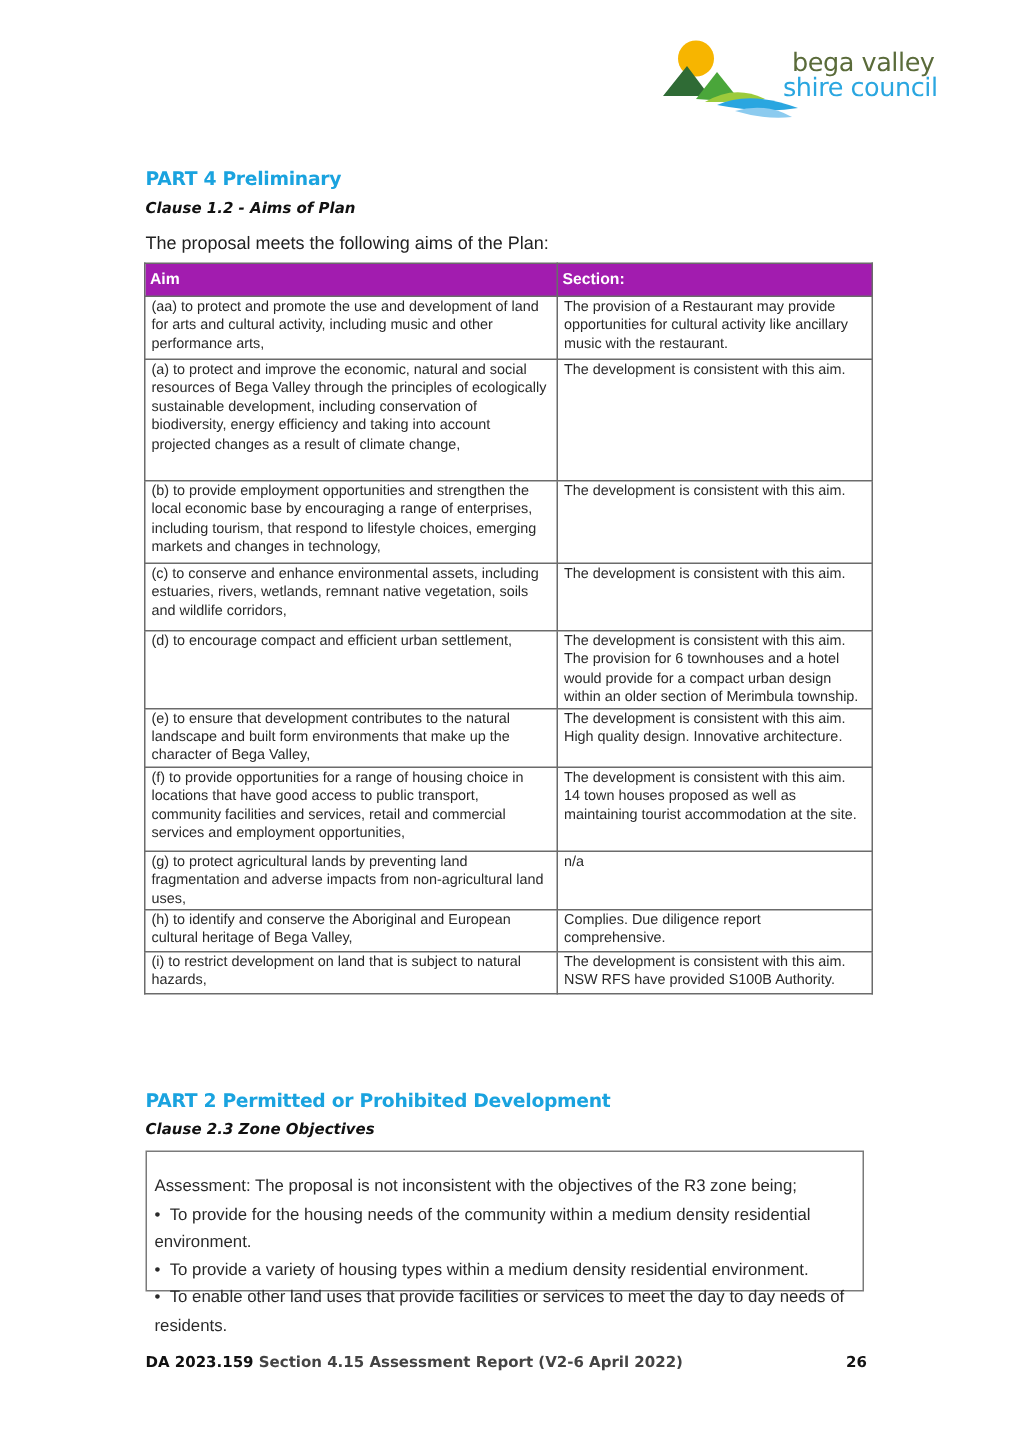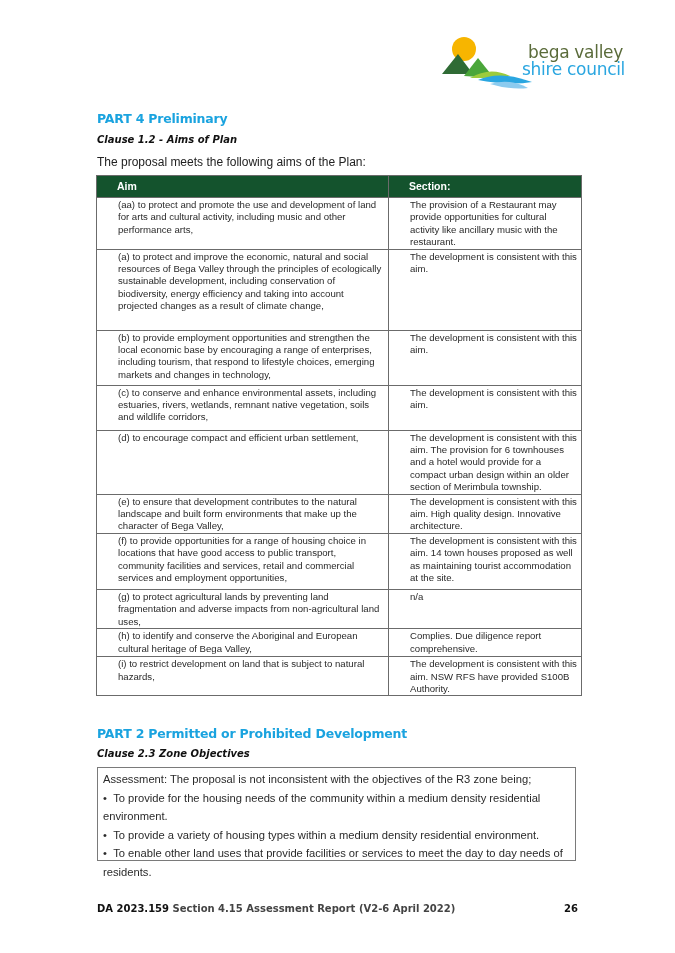--- a/index.html
+++ b/index.html
@@ -1,27 +1,27 @@
 <!DOCTYPE html>
 <html><head>
 <meta charset="utf-8">
 <style>
   html, body { margin: 0; padding: 0; background: #ffffff; }
   body { width: 675px; height: 953px; position: relative; overflow: hidden; font-family: "Liberation Sans", sans-serif; color: #222; }
-  .logo { position: absolute; left: 440px; top: 32px; width: 215px; height: 60px; }
+  .logo { position: absolute; left: 440px; top: 22px; width: 215px; height: 60px; }
   .logo-text1 { position: absolute; left: 88px; top: 10px; font-size: 17px; color: #5a6b3a; font-family: "DejaVu Sans", sans-serif; letter-spacing: -0.3px; }
   .logo-text2 { position: absolute; left: 82px; top: 27px; font-size: 17px; color: #2aa6e0; font-family: "DejaVu Sans", sans-serif; letter-spacing: -0.3px; }
   .part-title { position: absolute; left: 97px; font-size: 12.5px; font-weight: bold; color: #1aa3df; font-family: "DejaVu Sans", sans-serif; letter-spacing: -0.2px; }
   .clause-title { position: absolute; left: 97px; font-size: 10px; font-weight: bold; font-style: italic; color: #111; font-family: "DejaVu Sans", sans-serif; }
   .intro { position: absolute; left: 97px; top: 155px; font-size: 12px; color: #222; }
   table.aims { position: absolute; left: 96px; top: 175px; width: 486px; border-collapse: collapse; font-size: 9.6px; line-height: 12.4px; color: #2a2a2a; }
-  table.aims th { background: #14532d; color: #ffffff; text-align: left; font-weight: bold; font-size: 10.5px; height: 21px; padding: 0 20px; border: 1px solid #6b6b6b; }
-  table.aims td { border: 1.2px solid #6b6b6b; vertical-align: top; padding: 1px 4px 0 21px; }
+  table.aims th { background: #a21caf; color: #ffffff; text-align: left; font-weight: bold; font-size: 10.5px; height: 21px; padding: 0 3px; border: 1px solid #6b6b6b; }
+  table.aims td { border: 1.2px solid #6b6b6b; vertical-align: top; padding: 1px 4px 0 4px; }
   table.aims td.aim { width: 266px; }
-  .assess-box { position: absolute; left: 97px; top: 767px; width: 479px; height: 94px; border: 1.2px solid #7a7a7a; padding: 2px 5px; box-sizing: border-box; font-size: 11.2px; line-height: 18.6px; color: #2a2a2a; }
+  .assess-box { position: absolute; left: 97px; top: 767px; width: 479px; height: 94px; border: 1.2px solid #7a7a7a; padding: 14px 5px; box-sizing: border-box; font-size: 11.2px; line-height: 18.6px; color: #2a2a2a; }
   .footer { position: absolute; left: 97px; top: 903px; width: 483px; font-size: 10px; font-weight: bold; font-family: "DejaVu Sans", sans-serif; color: #111; }
   .footer .doc-id { color: #111; }
   .footer .report-title { color: #444; }
   .footer .page-no { position: absolute; right: 2px; top: 0; }
 </style>
 </head>
 <body>
 
 <div class="logo">
   <svg width="95" height="60" viewBox="0 0 95 60" style="position:absolute;left:0;top:0;">

